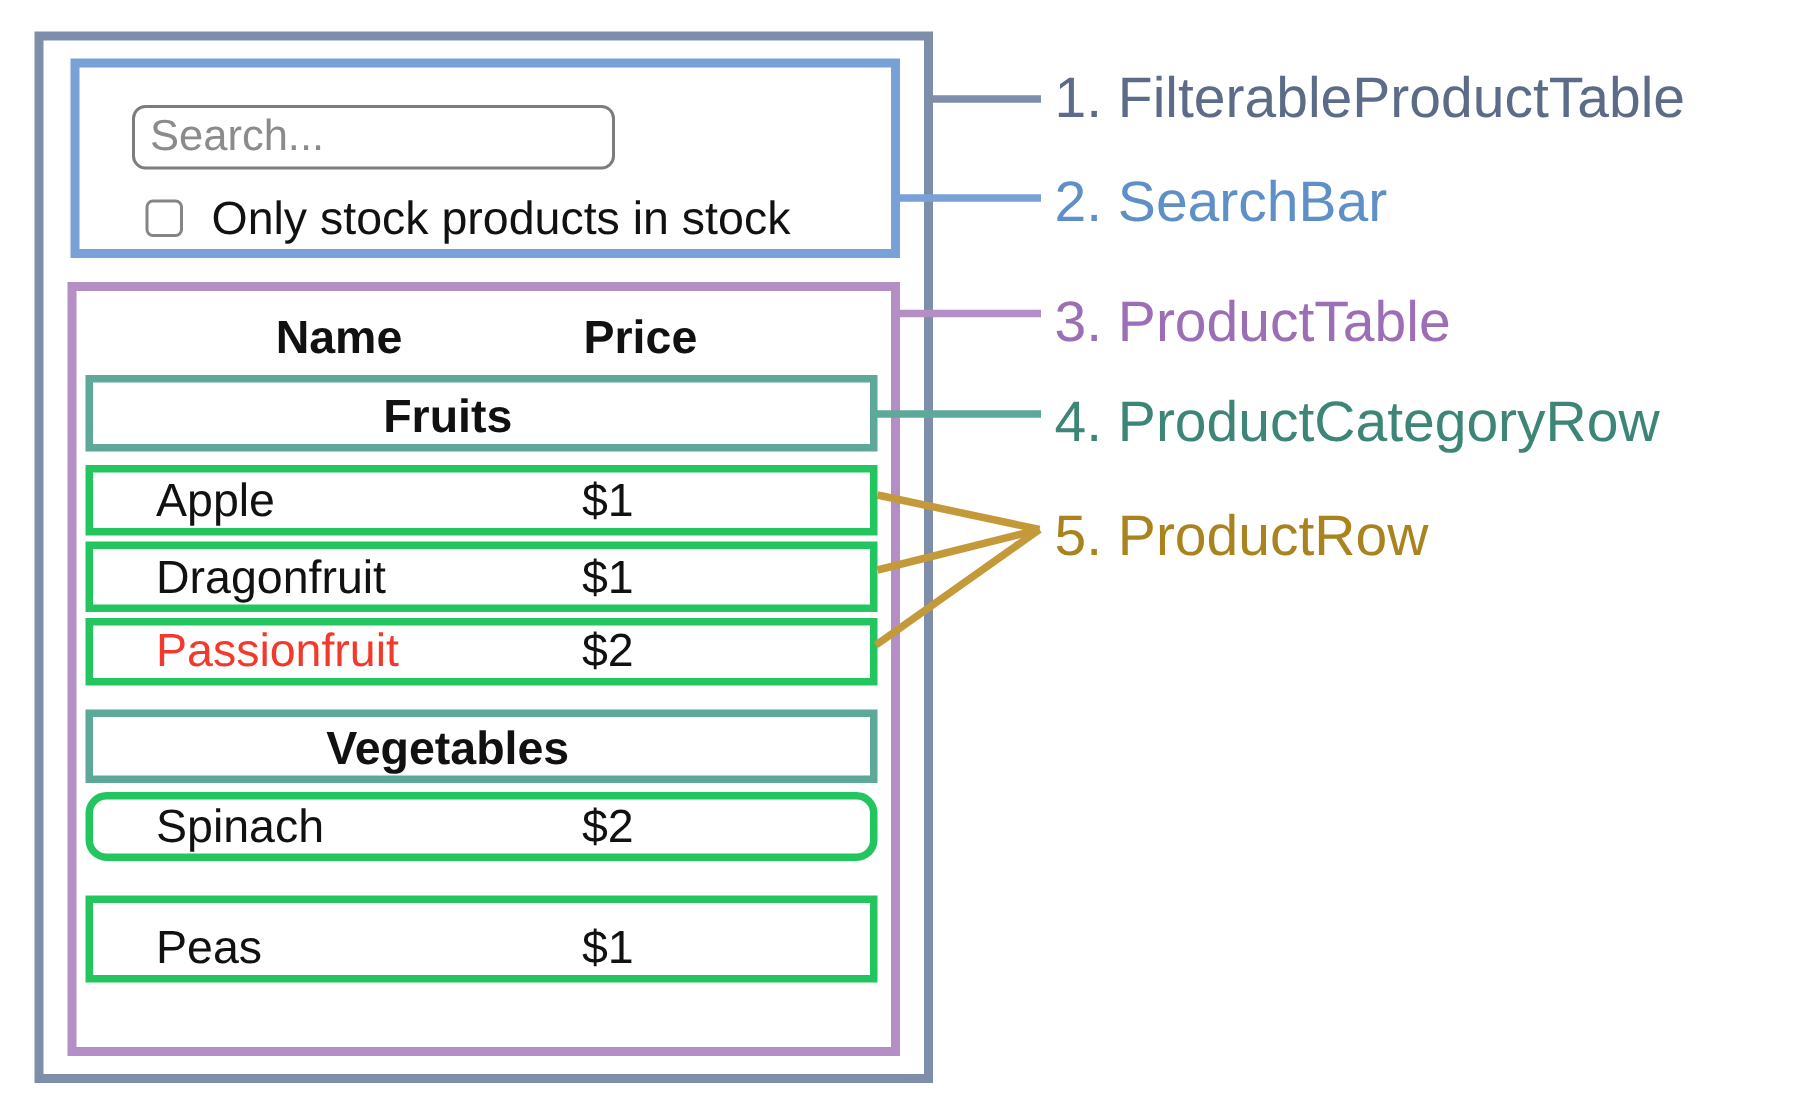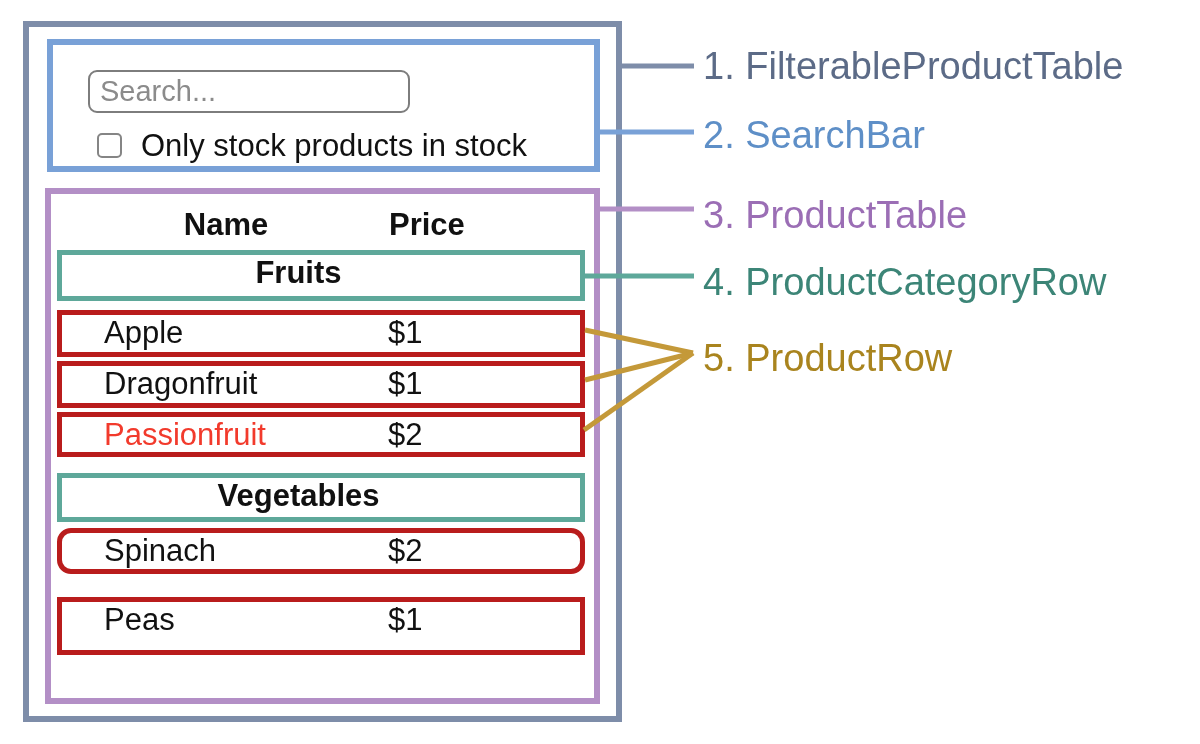--- a/index.html
+++ b/index.html
@@ -29,24 +29,24 @@
     position:absolute;left:141px;top:130px;height:31px;line-height:31px;
     font-size:31px;color:#111111;white-space:nowrap;
   }
 
   .tbl-header{position:absolute;font-size:31px;font-weight:bold;color:#111111;top:209px;height:32px;line-height:32px;}
   .hdr-name{left:160px;width:132px;text-align:center;}
   .hdr-price{left:389px;}
 
   .row{
     position:absolute;left:57px;width:528px;box-sizing:border-box;
-    display:flex;align-items:flex-start;background:#ffffff;
+    display:flex;align-items:flex-end;background:#ffffff;
   }
   .row.cat{border:5px solid #5ea89a;justify-content:center;padding-right:45px;}
-  .row.prod{border:5px solid #b91c1c;}
+  .row.prod{border:5px solid #22c55e;}
   .cat-text{font-size:31px;font-weight:bold;color:#111111;white-space:nowrap;}
   .pname{position:absolute;left:42px;font-size:31px;color:#111111;white-space:nowrap;}
   .pname.oos{color:#f23a2c;}
   .pprice{position:absolute;left:326px;font-size:31px;color:#111111;white-space:nowrap;}
 
   .connectors{position:absolute;left:0;top:0;width:1200px;height:744px;pointer-events:none;}
   .c-outer{stroke:#7e8da9;stroke-width:5;}
   .c-blue{stroke:#79a1d7;stroke-width:5;}
   .c-purple{stroke:#b38fc6;stroke-width:5;}
   .c-teal{stroke:#5ea89a;stroke-width:5;}

